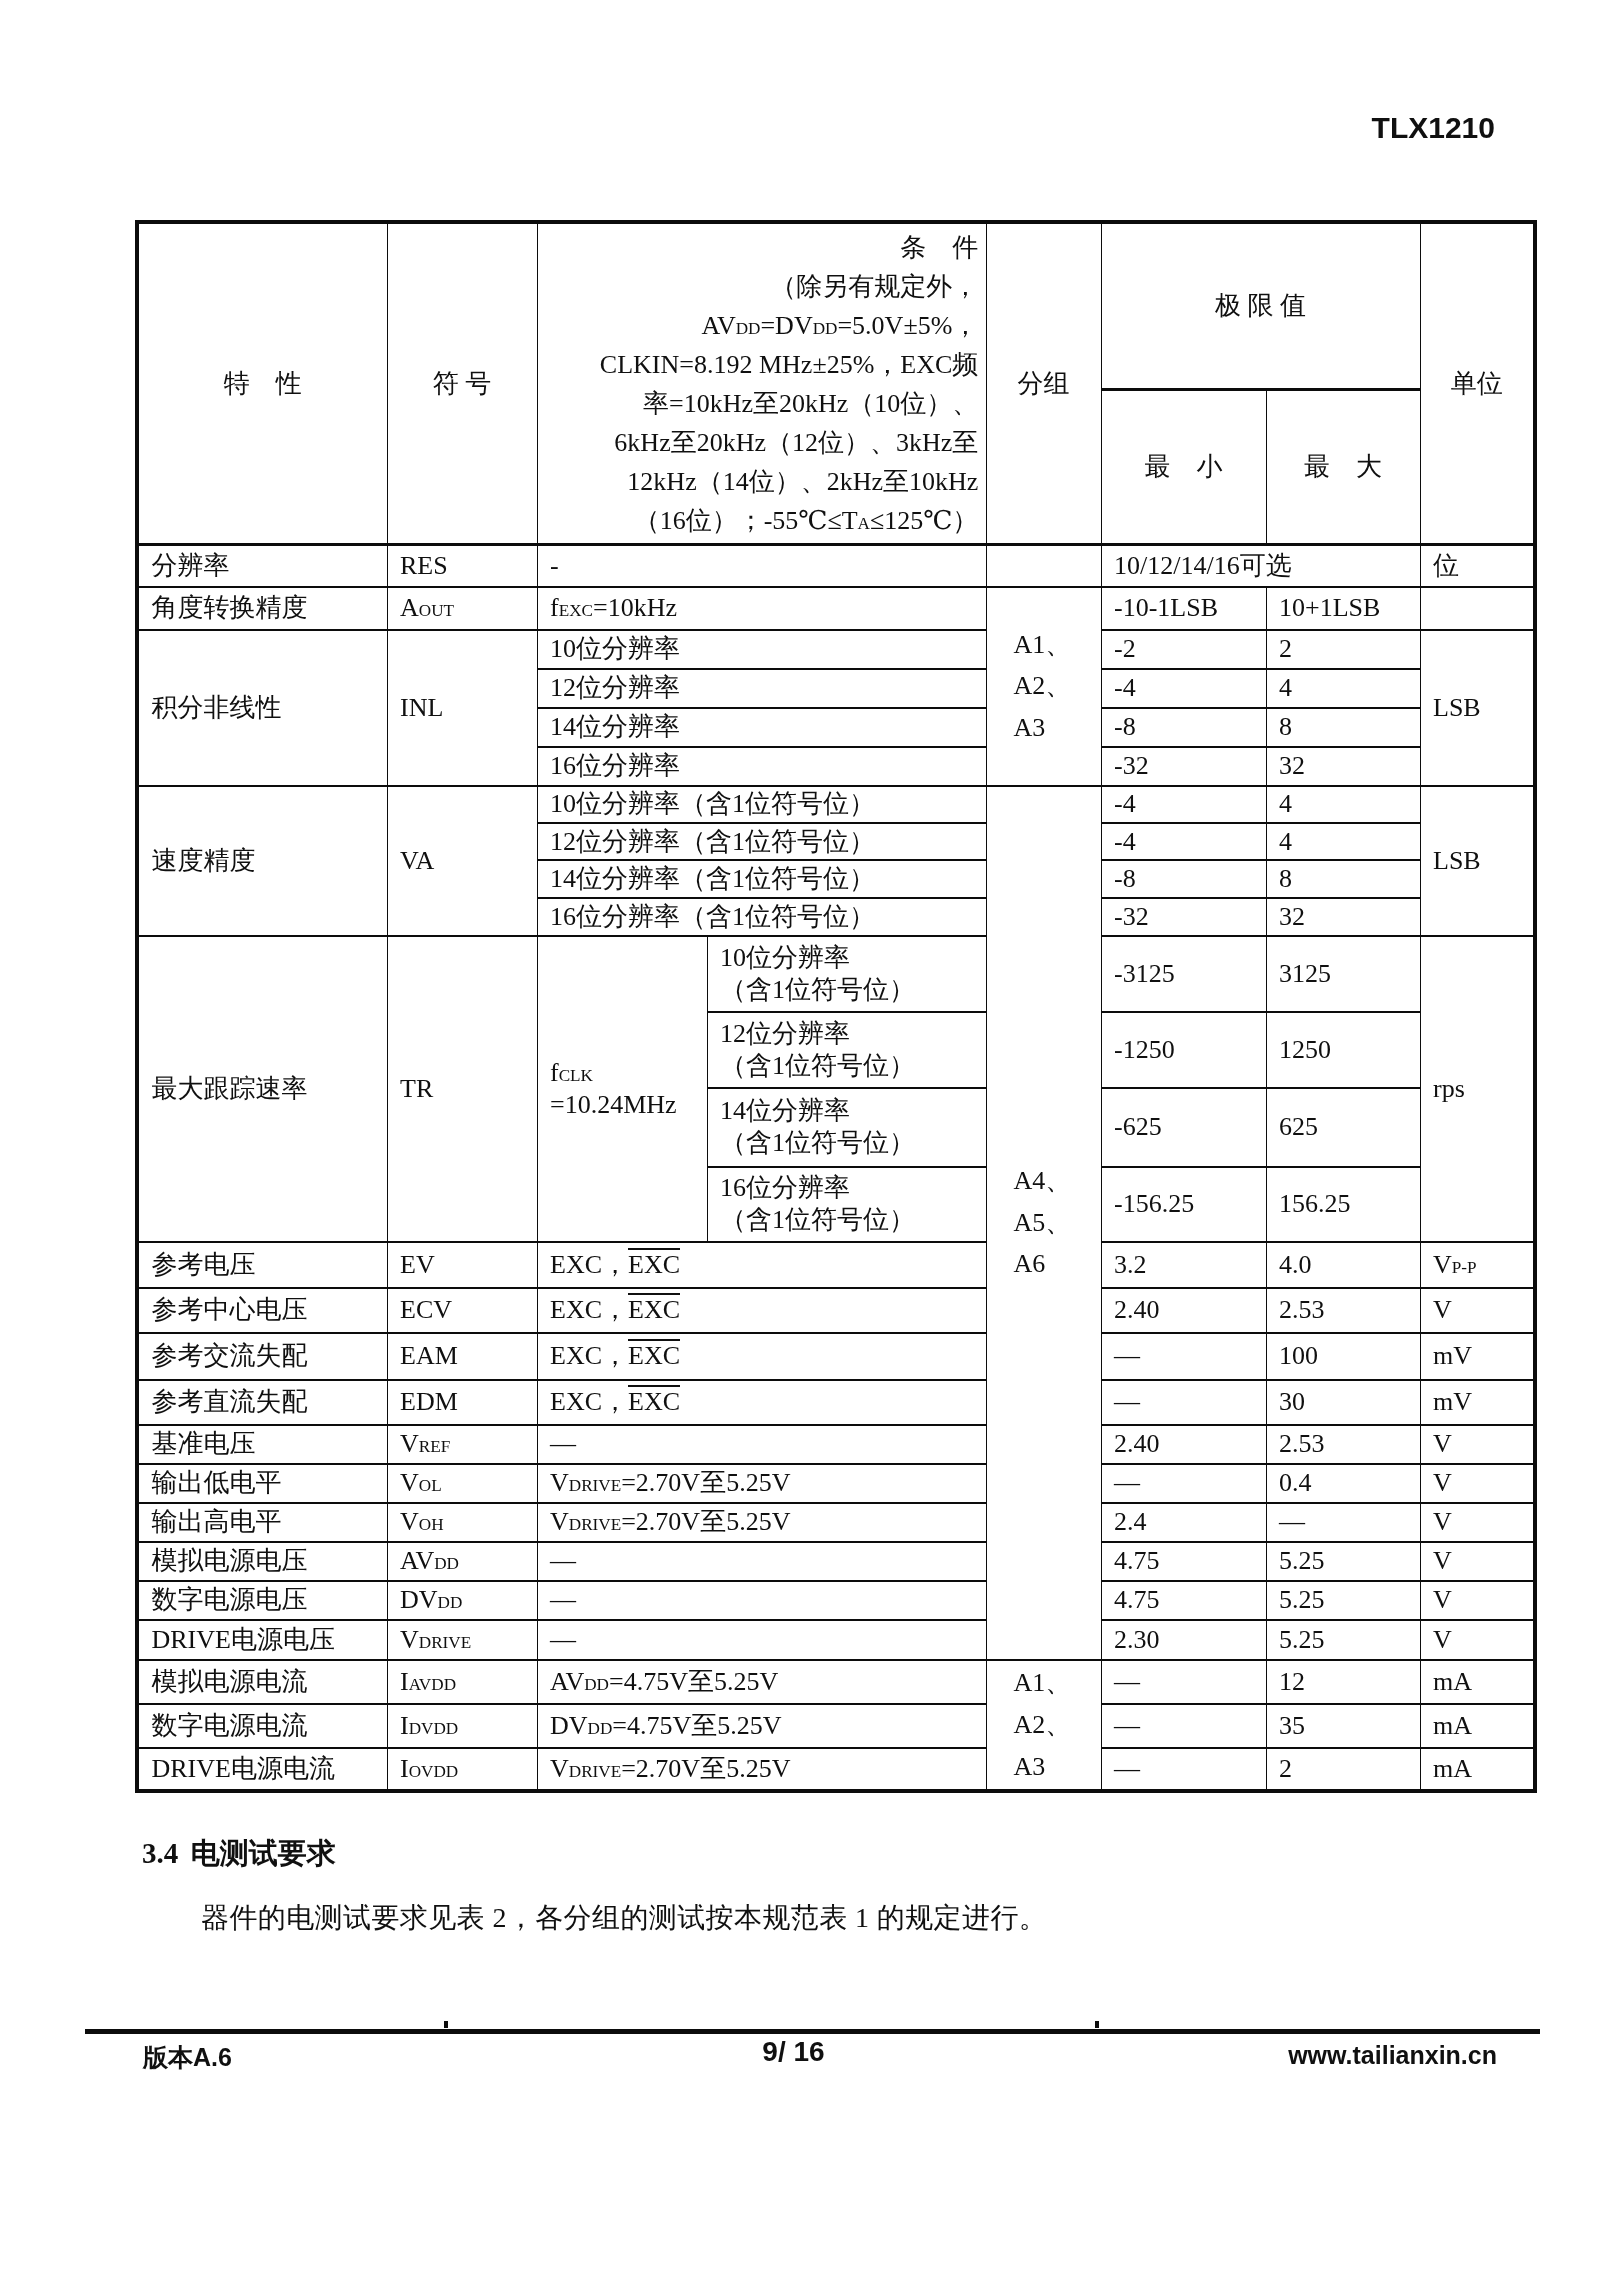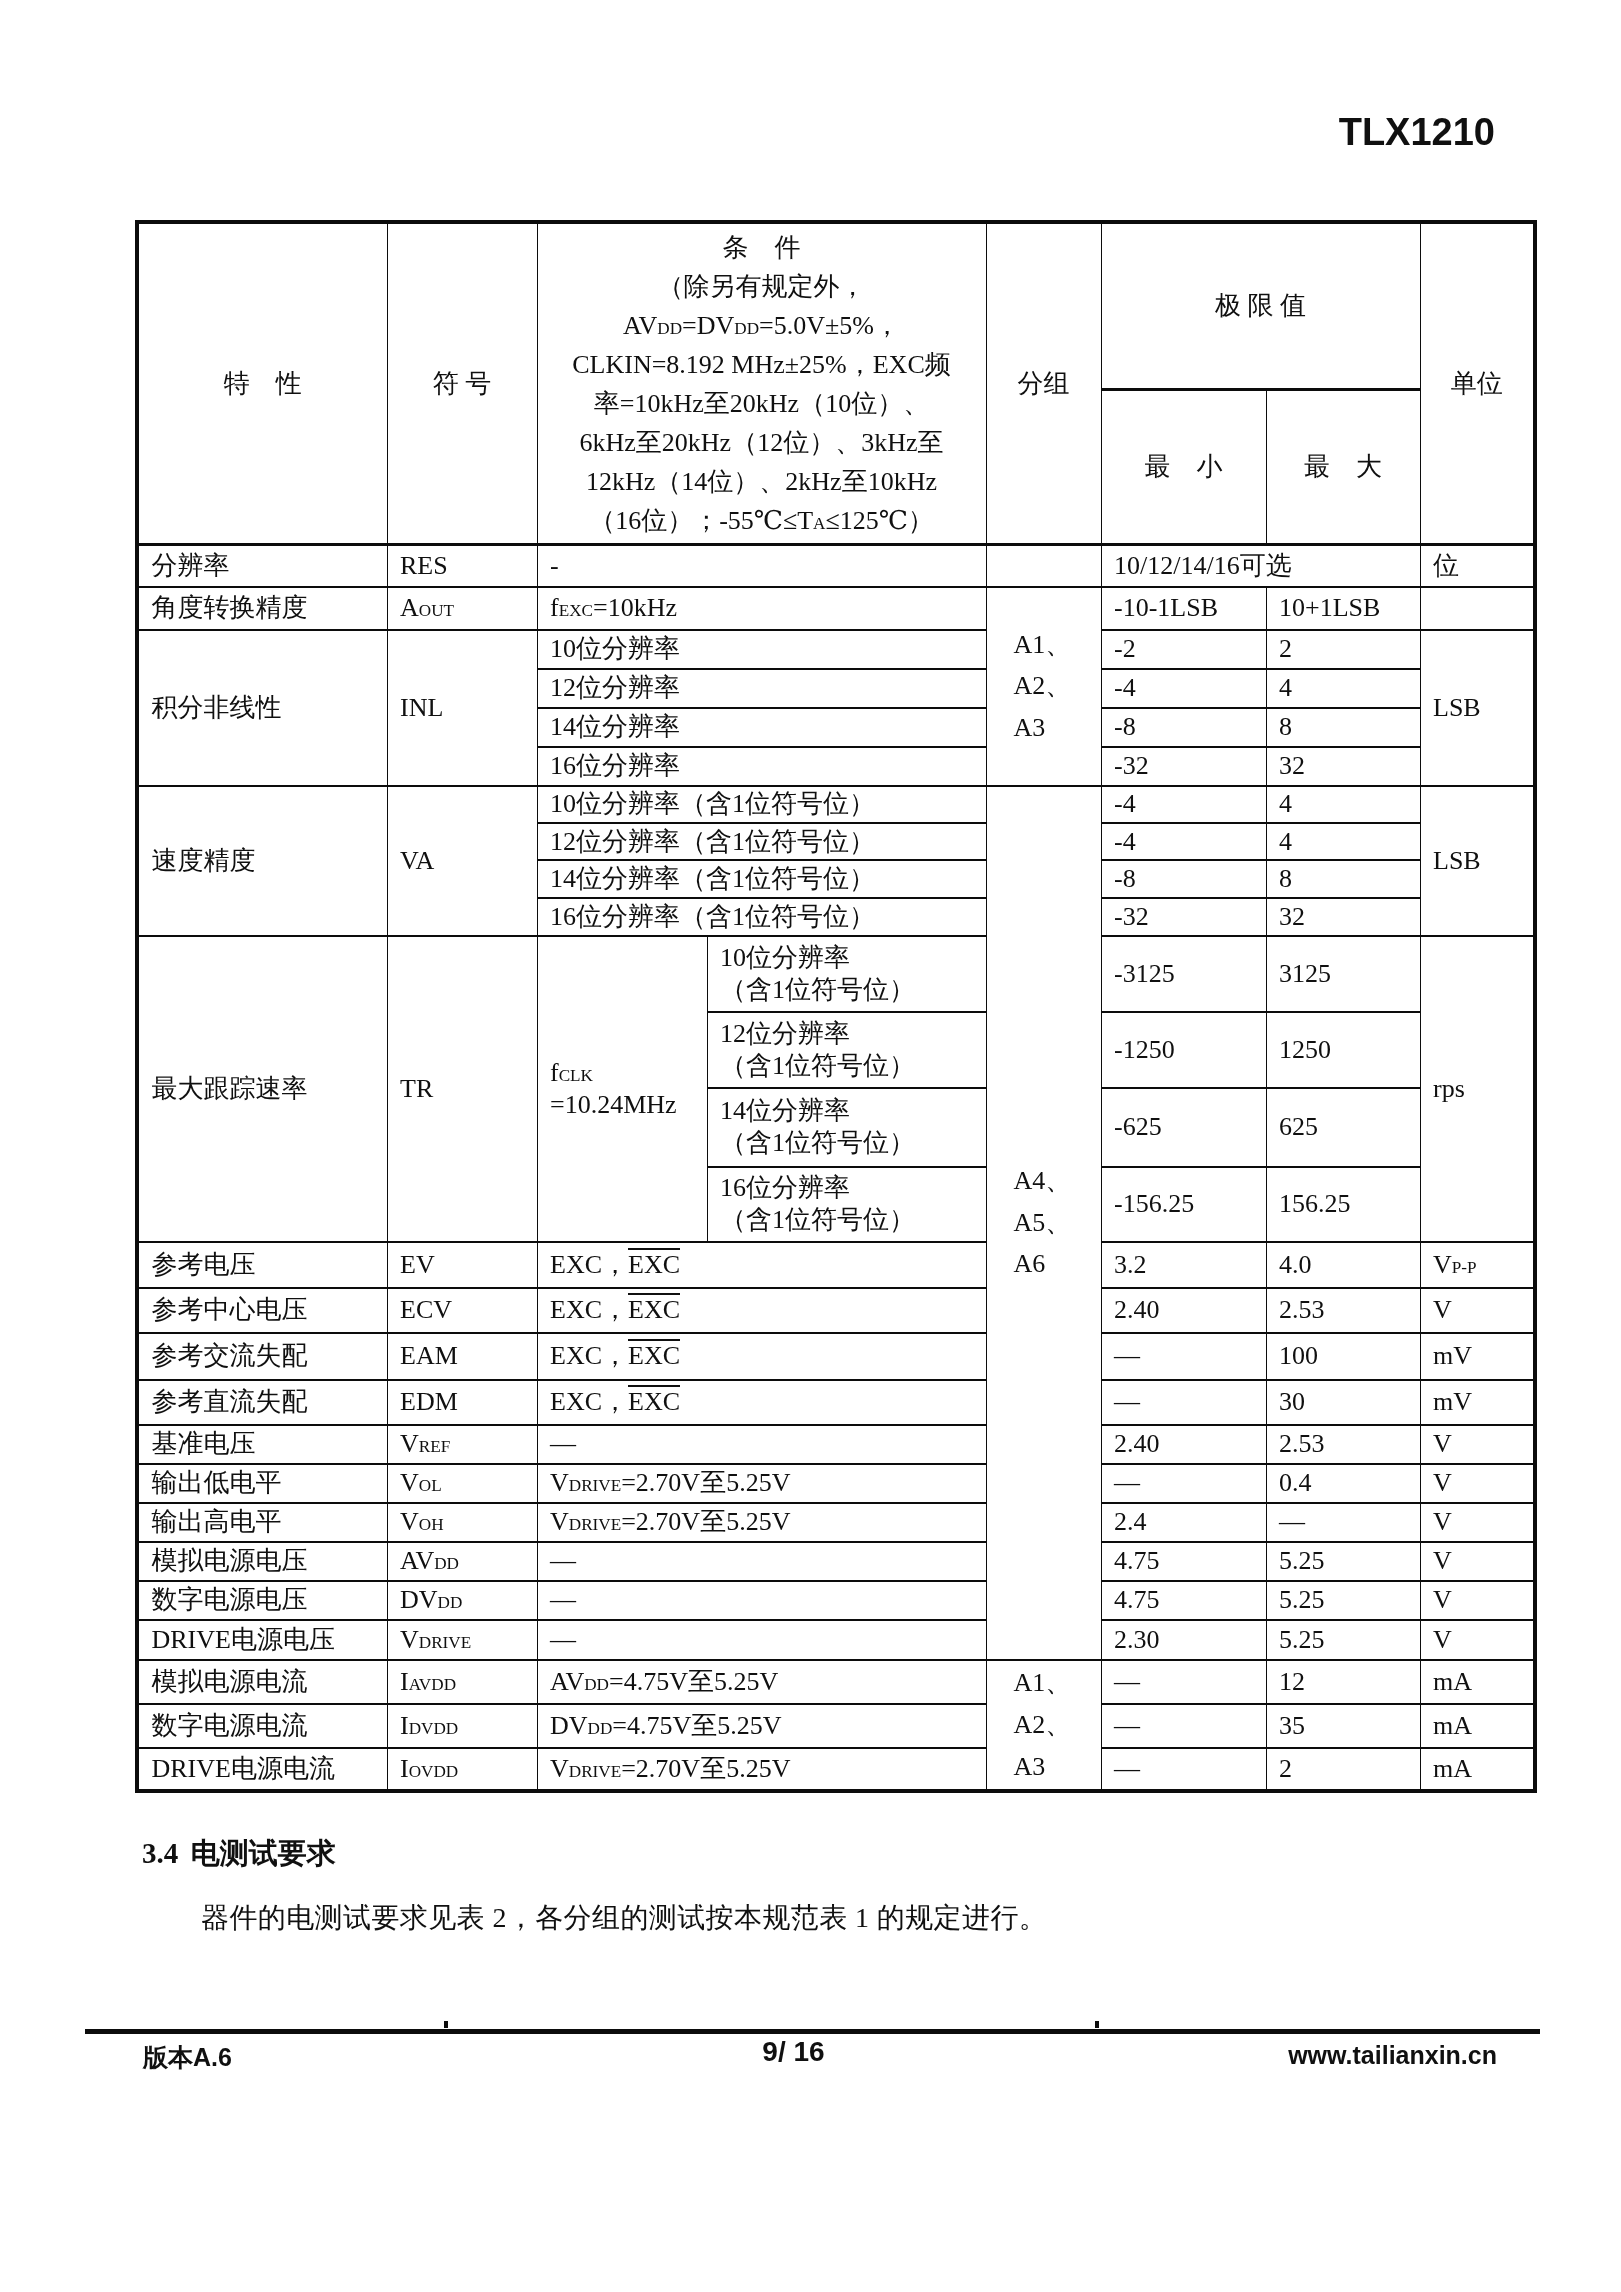--- a/index.html
+++ b/index.html
@@ -1,33 +1,33 @@
 <!DOCTYPE html>
 <html style="font-size:14.3px"><head>
 <meta charset="utf-8">
 <style>
   html,body{margin:0;padding:0;background:#e8e8e8;}
   .page{position:relative;width:1622px;height:2293px;background:#ffffff;margin:0 auto;
         font-family:"Liberation Serif","DejaVu Serif",serif;color:#101010;overflow:hidden;}
 
   .doc-title{position:absolute;top:111px;right:127px;
              font-family:"Liberation Sans","DejaVu Sans",sans-serif;
-             font-weight:bold;font-size:38px;letter-spacing:0px;}
+             font-weight:bold;font-size:30px;letter-spacing:0px;}
 
   .caption{position:absolute;top:165px;left:135px;width:1396px;text-align:center;
            font-family:"Liberation Sans","DejaVu Sans",sans-serif;
            font-weight:bold;font-size:28px;}
 
   table.echar{position:absolute;top:220px;left:135px;width:1396px;
               border-collapse:collapse;table-layout:fixed;
               border:4.5px solid #0c0c0c;font-size:26px;line-height:1.22;}
   table.echar td{border:1.8px solid #0c0c0c;border-top-width:2.7px;border-bottom-width:2.7px;
                  vertical-align:middle;padding:1.8px 5.4px 1.8px 12.5px;overflow:hidden;}
   table.echar td.hc{text-align:center;padding:3.6px 7.2px;}
-  table.echar td.cond-h{line-height:1.5;}
+  table.echar td.cond-h{line-height:1.5;text-align:right;}
   table.echar td.grp{line-height:1.6;padding-left:27px;}
   table.echar thead td{border-bottom-width:3.6px;}
   .sb{font-size:66%;}
   .ov{text-decoration:overline;}
 
   .sec{position:absolute;top:1834px;left:142px;font-size:29px;font-weight:bold;}
   .sec .num{font-family:"Liberation Serif","DejaVu Serif",serif;margin-right:12.5px;}
   .sec .ttl{font-family:"Liberation Sans","DejaVu Sans",sans-serif;}
 
   .para{position:absolute;top:1899px;left:201px;font-size:28px;letter-spacing:0.4px;}

